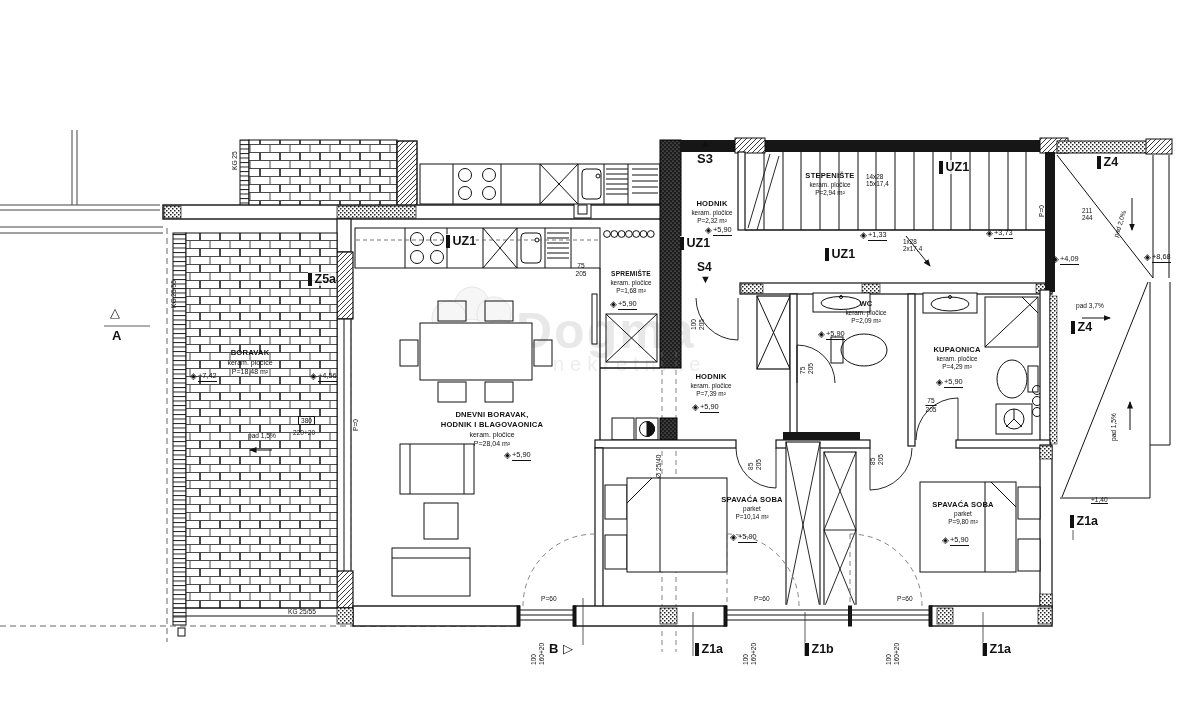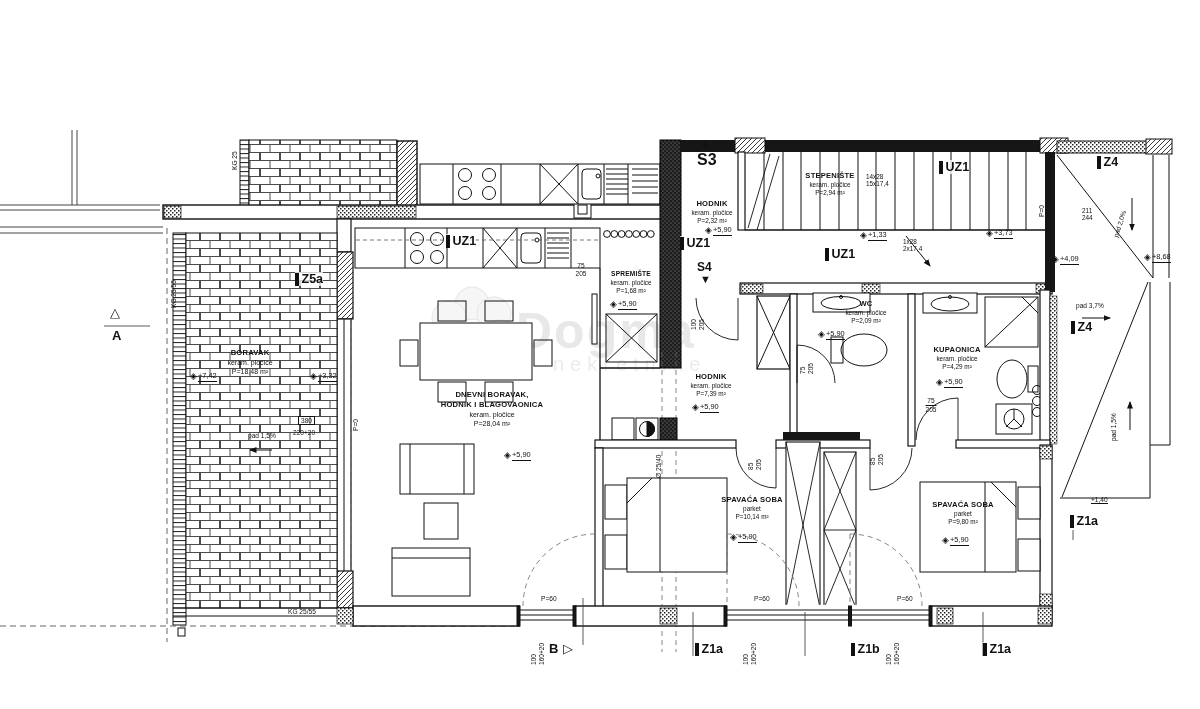--- a/index.html
+++ b/index.html
@@ -312,38 +312,38 @@
   <span class="ln rn">BORAVAK</span>
   <span class="ln">keram. pločice</span>
   <span class="ln">P=18,48 m²</span>
 </div>
 <div class="lvl" style="left:190px;top:371px">
   <span class="dia">◈</span>
   <span class="v">+7,42</span>
     </div>
 <div class="lvl" style="left:310px;top:371px">
   <span class="dia">◈</span>
-  <span class="v">+3,32</span>
+  <span class="v">+4,56</span>
     </div>
 <div class="lbl dim" style="left:298px;top:417px"><span class="box">380</span></div>
 <div class="lbl dim" style="left:293px;top:429px"><span>220+20</span></div>
 <div class="lbl dim" style="left:248px;top:432px"><span>pad 1,5%</span></div>
 <div class="lbl dim rot" style="left:170px;top:308px"><span>KG 25/55</span></div>
 <div class="lbl dim rot" style="left:231px;top:170px"><span>KG 25</span></div>
 <div class="lbl dim" style="left:288px;top:608px"><span>KG 25/55</span></div>
-<div class="tag" style="left:295px;top:272px">
+<div class="tag" style="left:308px;top:272px">
       <span class="bar"></span>
       <span>Z5a</span>
     </div>
 <div class="lbl dim rot" style="left:352px;top:431px"><span>P=0</span></div>
 
 <div class="tri" style="left:110px;top:306px;font-size:13px"><span>△</span></div>
 <div class="sec" style="left:112px;top:328px"><span>A</span></div>
 
-<div class="lbl c" style="left:492px;top:390px">
+<div class="lbl c" style="left:492px;top:410px">
   <span class="ln rn">DNEVNI BORAVAK,</span>
   <span class="ln rn">HODNIK I BLAGOVAONICA</span>
   <span class="ln">keram. pločice</span>
   <span class="ln">P=28,04 m²</span>
 </div>
 <div class="lvl" style="left:504px;top:450px">
   <span class="dia">◈</span>
   <span class="v">+5,90</span>
     </div>
 <div class="tag" style="left:446px;top:234px">
@@ -359,21 +359,21 @@
 <div class="lvl" style="left:610px;top:299px">
   <span class="dia">◈</span>
   <span class="v">+5,90</span>
     </div>
 <div class="lbl dim c dimcol" style="left:581px;top:262px">
   <span class="ln">75</span>
       <span class="ln">205</span>
     </div>
 
 <div class="tri" style="left:700px;top:138px"><span>▲</span></div>
-<div class="sec" style="left:697px;top:151px;font-size:16px"><span>S3</span></div>
+<div class="sec" style="left:697px;top:151px;font-size:13px"><span>S3</span></div>
 <div class="lbl c" style="left:712px;top:199px">
   <span class="ln rn">HODNIK</span>
   <span class="ln sm">keram. pločice</span>
   <span class="ln sm">P=2,32 m²</span>
 </div>
 <div class="lvl" style="left:705px;top:225px">
   <span class="dia">◈</span>
   <span class="v">+5,90</span>
     </div>
 <div class="tag" style="left:680px;top:236px">
@@ -529,21 +529,21 @@
 <div class="lbl dim rot dimcol" style="left:885px;top:665px">
   <span class="ln">100</span>
       <span class="ln">160+20</span>
     </div>
 <div class="sec" style="left:549px;top:641px"><span>B</span></div>
 <div class="tri" style="left:563px;top:642px;font-size:13px"><span>▷</span></div>
 <div class="tag" style="left:695px;top:642px">
       <span class="bar"></span>
       <span>Z1a</span>
     </div>
-<div class="tag" style="left:851px;top:642px">
+<div class="tag" style="left:805px;top:642px">
       <span class="bar"></span>
       <span>Z1b</span>
     </div>
 <div class="tag" style="left:983px;top:642px">
       <span class="bar"></span>
       <span>Z1a</span>
     </div>
 
 </div>
 

